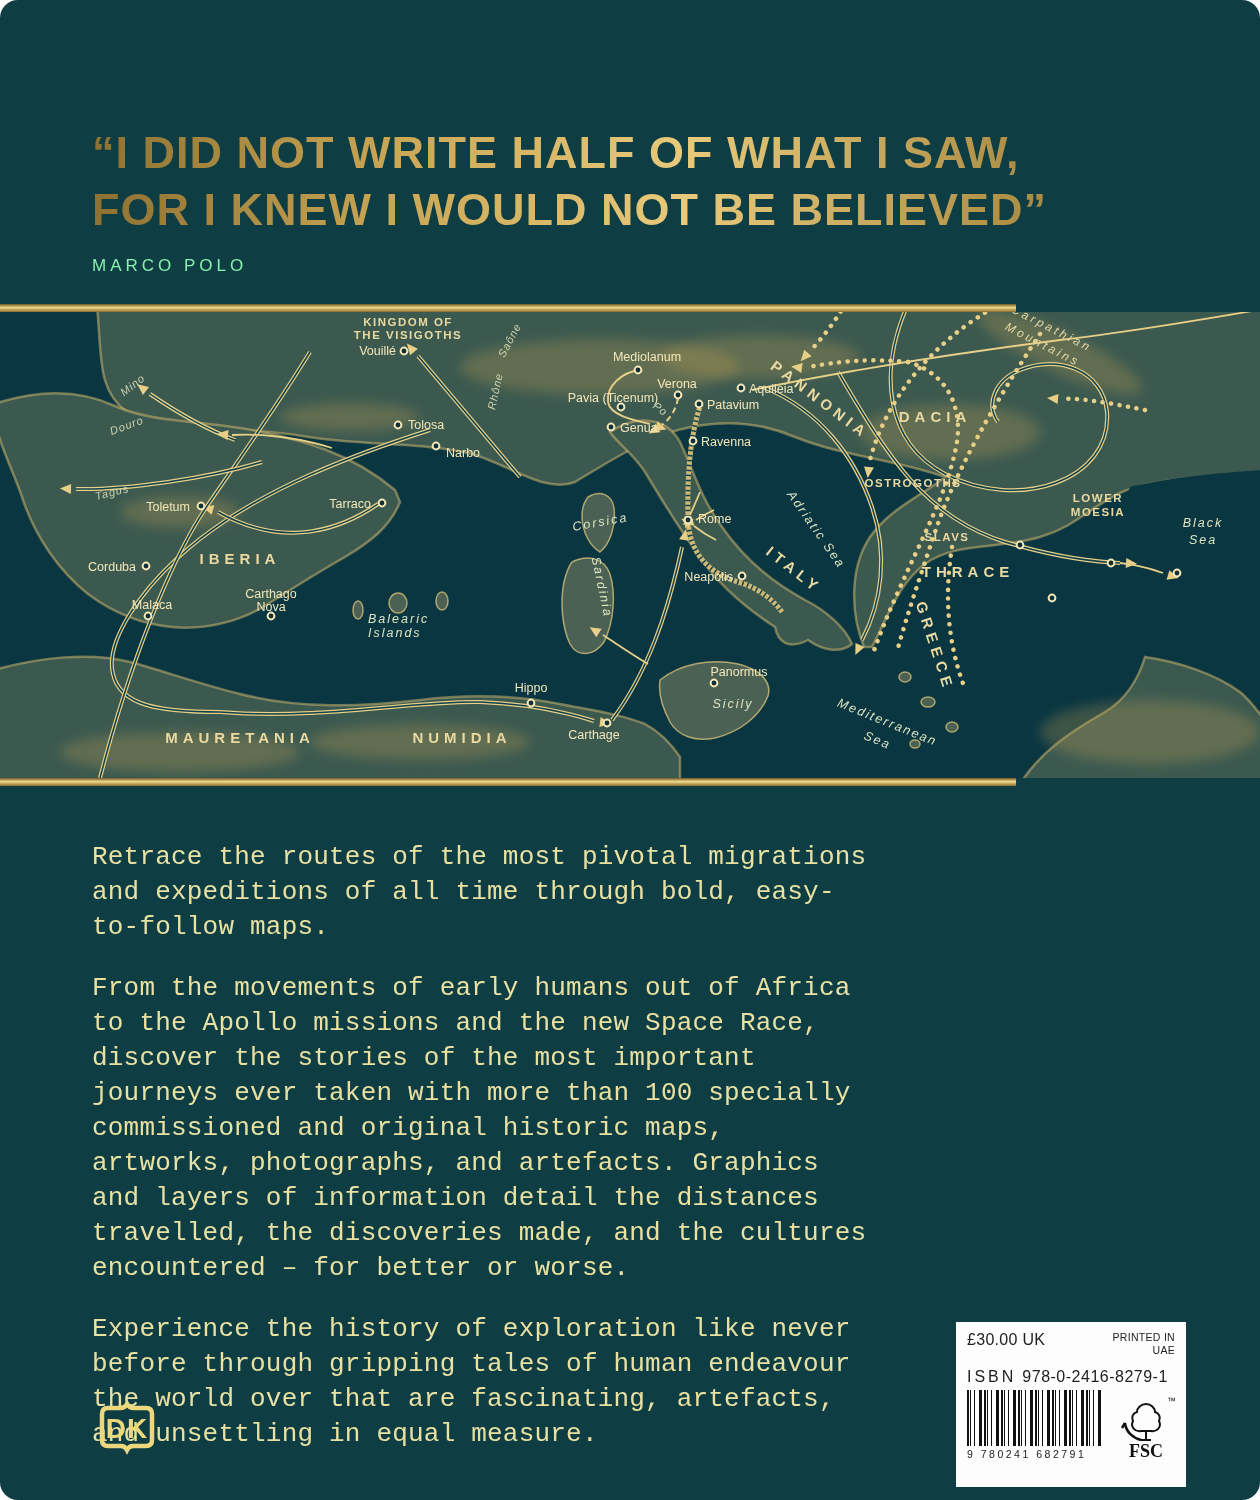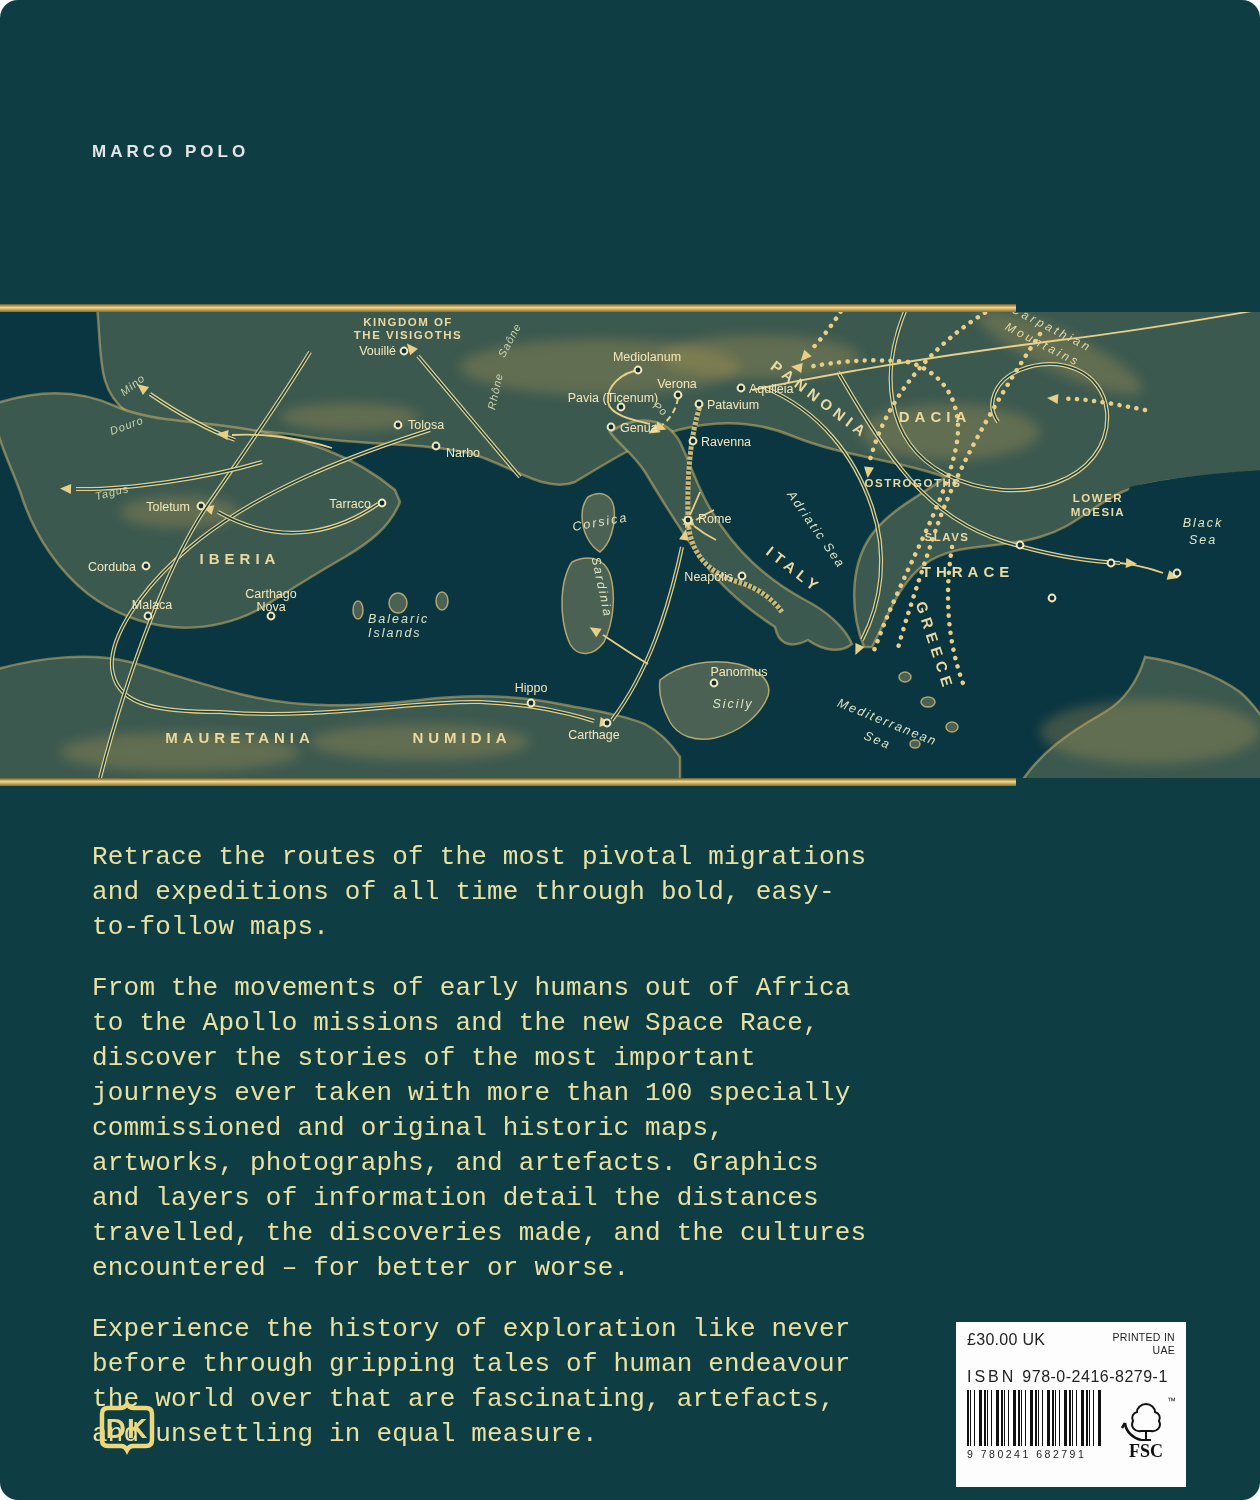--- a/index.html
+++ b/index.html
@@ -6,21 +6,21 @@
   body{width:1260px;height:1500px;font-family:"Liberation Sans",sans-serif;}
   .cover{position:relative;width:1260px;height:1500px;background:#0e3d44;border-radius:18px;overflow:hidden;}
 
   
   .quote{position:absolute;left:92px;top:124px;width:1080px;}
   .quote-line{font-size:45px;font-weight:bold;letter-spacing:1px;line-height:57px;color:#c7a452;white-space:nowrap;}
   @supports ((-webkit-background-clip:text) or (background-clip:text)){
     .quote-line{background:linear-gradient(92deg,#8d7132 0%,#caa755 28%,#e8ca7c 55%,#a98a42 88%);
       -webkit-background-clip:text;background-clip:text;color:transparent;}
   }
-  .quote-attr{margin-top:18px;font-size:17px;font-weight:bold;letter-spacing:4px;color:#e5e5e5;}
+  .quote-attr{margin-top:18px;font-size:17px;font-weight:normal;letter-spacing:4px;color:#86efac;}
 
   
   .map-band{position:absolute;left:0;top:304px;width:1016px;height:482px;}
   .gold-rule{height:8px;width:100%;background:linear-gradient(180deg,#6e5624 0%,#f0d98a 45%,#8a6c2e 100%);}
   .map-svg{display:block;width:1260px;height:466px;background:#0a3642;}
   svg{font-family:"Liberation Sans",sans-serif;}
   .land{fill:#3c5950;stroke:rgba(216,188,109,0.5);stroke-width:2.5;}
   .sea{fill:#0a3642;}
   .isle{fill:#4a6154;stroke:rgba(222,196,120,0.75);stroke-width:1.5;}
   .terr{fill:#c8a855;opacity:.27;}
@@ -60,20 +60,24 @@
 
   
   .dk-logo{position:absolute;left:94px;top:1396px;}
 </style>
 </head>
 <body>
 
 <div class="cover">
 
   <div class="quote">
+    <div>
+        <div class="quote-line">“I DID NOT WRITE HALF OF WHAT I SAW,</div>
+        <div class="quote-line">FOR I KNEW I WOULD NOT BE BELIEVED”</div>
+      </div>
     <div class="quote-attr">MARCO POLO</div>
   </div>
 
   <div class="map-band">
     <div class="gold-rule"></div>
     <svg class="map-svg" viewBox="0 0 1260 466" preserveAspectRatio="none">
       <defs>
         <filter id="bl" x="-50%" y="-50%" width="200%" height="200%">
             <feGaussianBlur stdDeviation="6"></feGaussianBlur>
           </filter>

